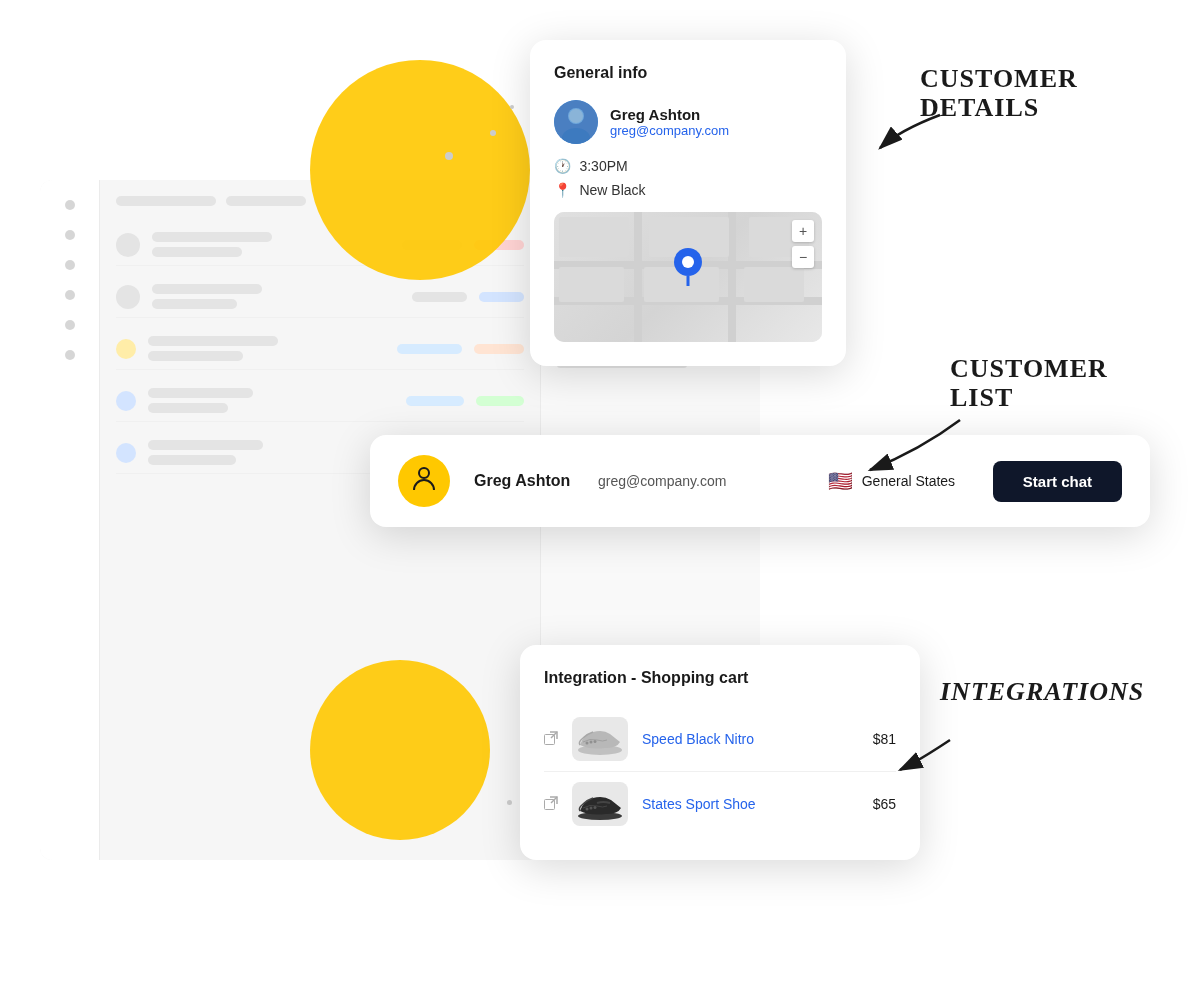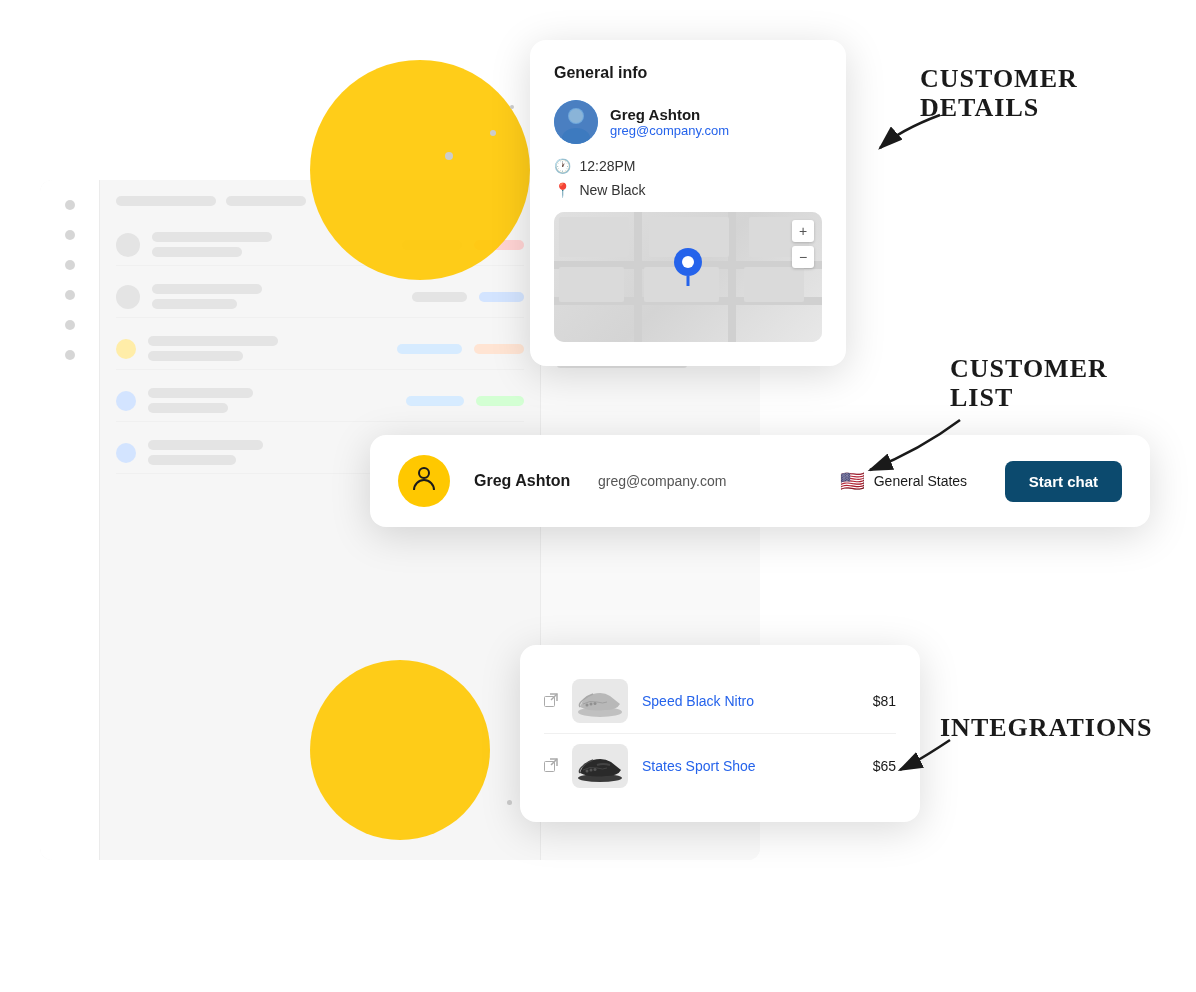--- a/index.html
+++ b/index.html
@@ -286,25 +286,25 @@
       align-items: center;
       gap: 8px;
       font-size: 14px;
       color: #1a1a1a;
       min-width: 140px;
     }
     .flag-icon {
       font-size: 20px;
     }
     .start-chat-btn {
-      background: #0c4a6e;
+      background: #0f172a;
       color: white;
       border: none;
       border-radius: 8px;
-      padding: 12px 24px;
+      padding: 12px 30px;
       font-size: 15px;
       font-weight: 600;
       cursor: pointer;
       white-space: nowrap;
     }
 
     
     .shopping-cart-card {
       top: 645px;
       left: 520px;
@@ -368,22 +368,23 @@
     }
     .annotation-customer-details {
       top: 65px;
       left: 920px;
     }
     .annotation-customer-list {
       top: 355px;
       left: 950px;
     }
     .annotation-integrations {
-      top: 714px;
+      top: 678px;
       left: 940px;
+      font-style: italic;
     }
     svg.arrow-svg {
       position: absolute;
       z-index: 20;
       overflow: visible;
     }
 
     
     .dot-small {
       position: absolute;
@@ -486,21 +487,21 @@
         <circle cx="22" cy="16" r="7" fill="#8ab4d8"></circle>
       </svg>
     </div>
     <div>
       <div class="customer-name">Greg Ashton</div>
       <div class="customer-email">greg@company.com</div>
     </div>
   </div>
   <div class="info-row">
     <span class="info-icon" style="color:#888">🕐</span>
-    <span class="info-text">12:28PM</span>
+    <span class="info-text">3:30PM</span>
   </div>
   <div class="info-row">
     <span class="info-icon" style="color:#2563eb">📍</span>
     <span class="info-text">New Black</span>
   </div>
   <div class="map-container">
     <div class="map-bg">
 
       <div class="map-road-h" style="top:38%"></div>
       <div class="map-road-h" style="top:65%"></div>
@@ -541,20 +542,21 @@
   <div class="customer-list-name">Greg Ashton</div>
   <div class="customer-list-email">greg@company.com</div>
   <div class="customer-list-country">
     <span class="flag-icon">🇺🇸</span>
     <span>General States</span>
   </div>
   <button class="start-chat-btn">Start chat</button>
 </div>
 
 <div class="card shopping-cart-card">
+  <div class="cart-title">Integration - Shopping cart</div>
 
   <div class="cart-item">
     <span class="cart-link-icon">
       <svg width="14" height="14" viewBox="0 0 14 14" fill="none">
         <rect x="0.5" y="3.5" width="10" height="10" rx="1" stroke="#aaa"></rect>
         <path d="M6 1h7v7" stroke="#aaa" stroke-width="1.5"></path>
         <line x1="13" y1="1" x2="7" y2="7" stroke="#aaa" stroke-width="1.5"></line>
       </svg>
     </span>
     <div class="cart-item-image">

